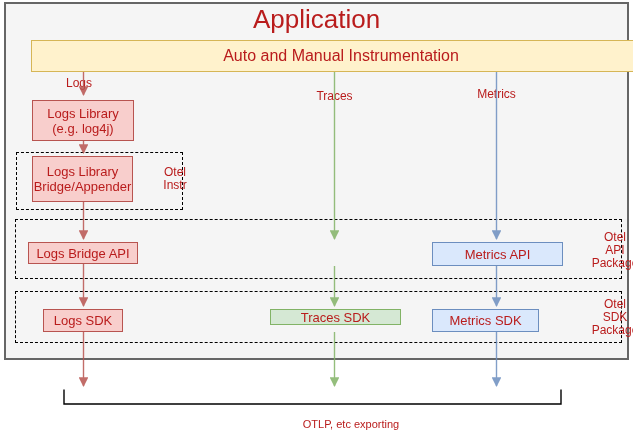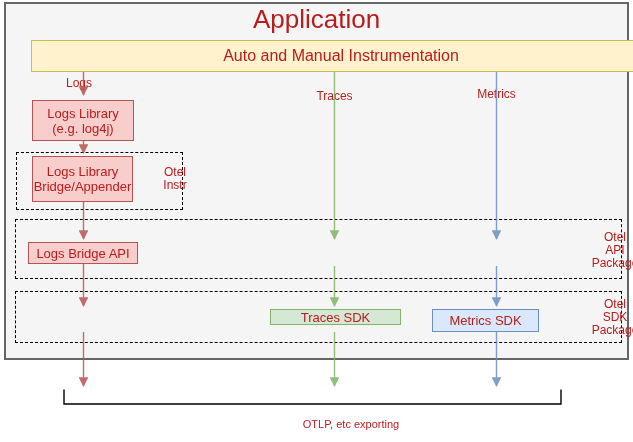--- a/index.html
+++ b/index.html
@@ -95,20 +95,22 @@
   <div class="abs dashed sdk-group"></div>
   <div class="abs group-label sdk-label">Otel
 SDK
 Package</div>
 
   <div class="abs node pink logs-lib">Logs Library
 (e.g. log4j)</div>
   <div class="abs node pink bridge">Logs Library
 Bridge/Appender</div>
   <div class="abs node pink logs-api">Logs Bridge API</div>
+  <div class="abs node blue metrics-api">Metrics API</div>
+  <div class="abs node pink logs-sdk">Logs SDK</div>
   <div class="abs node green traces-sdk">Traces SDK</div>
   <div class="abs node blue metrics-sdk">Metrics SDK</div>
 
   <svg class="abs overlay" width="633" height="442" viewBox="0 0 633 442" xmlns="http://www.w3.org/2000/svg">
     <defs>
       <marker id="arrR" viewBox="0 0 10 10" refX="9" refY="5" markerWidth="7" markerHeight="7" orient="auto">
         <path d="M0,0 L10,5 L0,10 z" fill="#b85450"></path>
       </marker>
       <marker id="arrG" viewBox="0 0 10 10" refX="9" refY="5" markerWidth="7" markerHeight="7" orient="auto">
         <path d="M0,0 L10,5 L0,10 z" fill="#82b366"></path>

